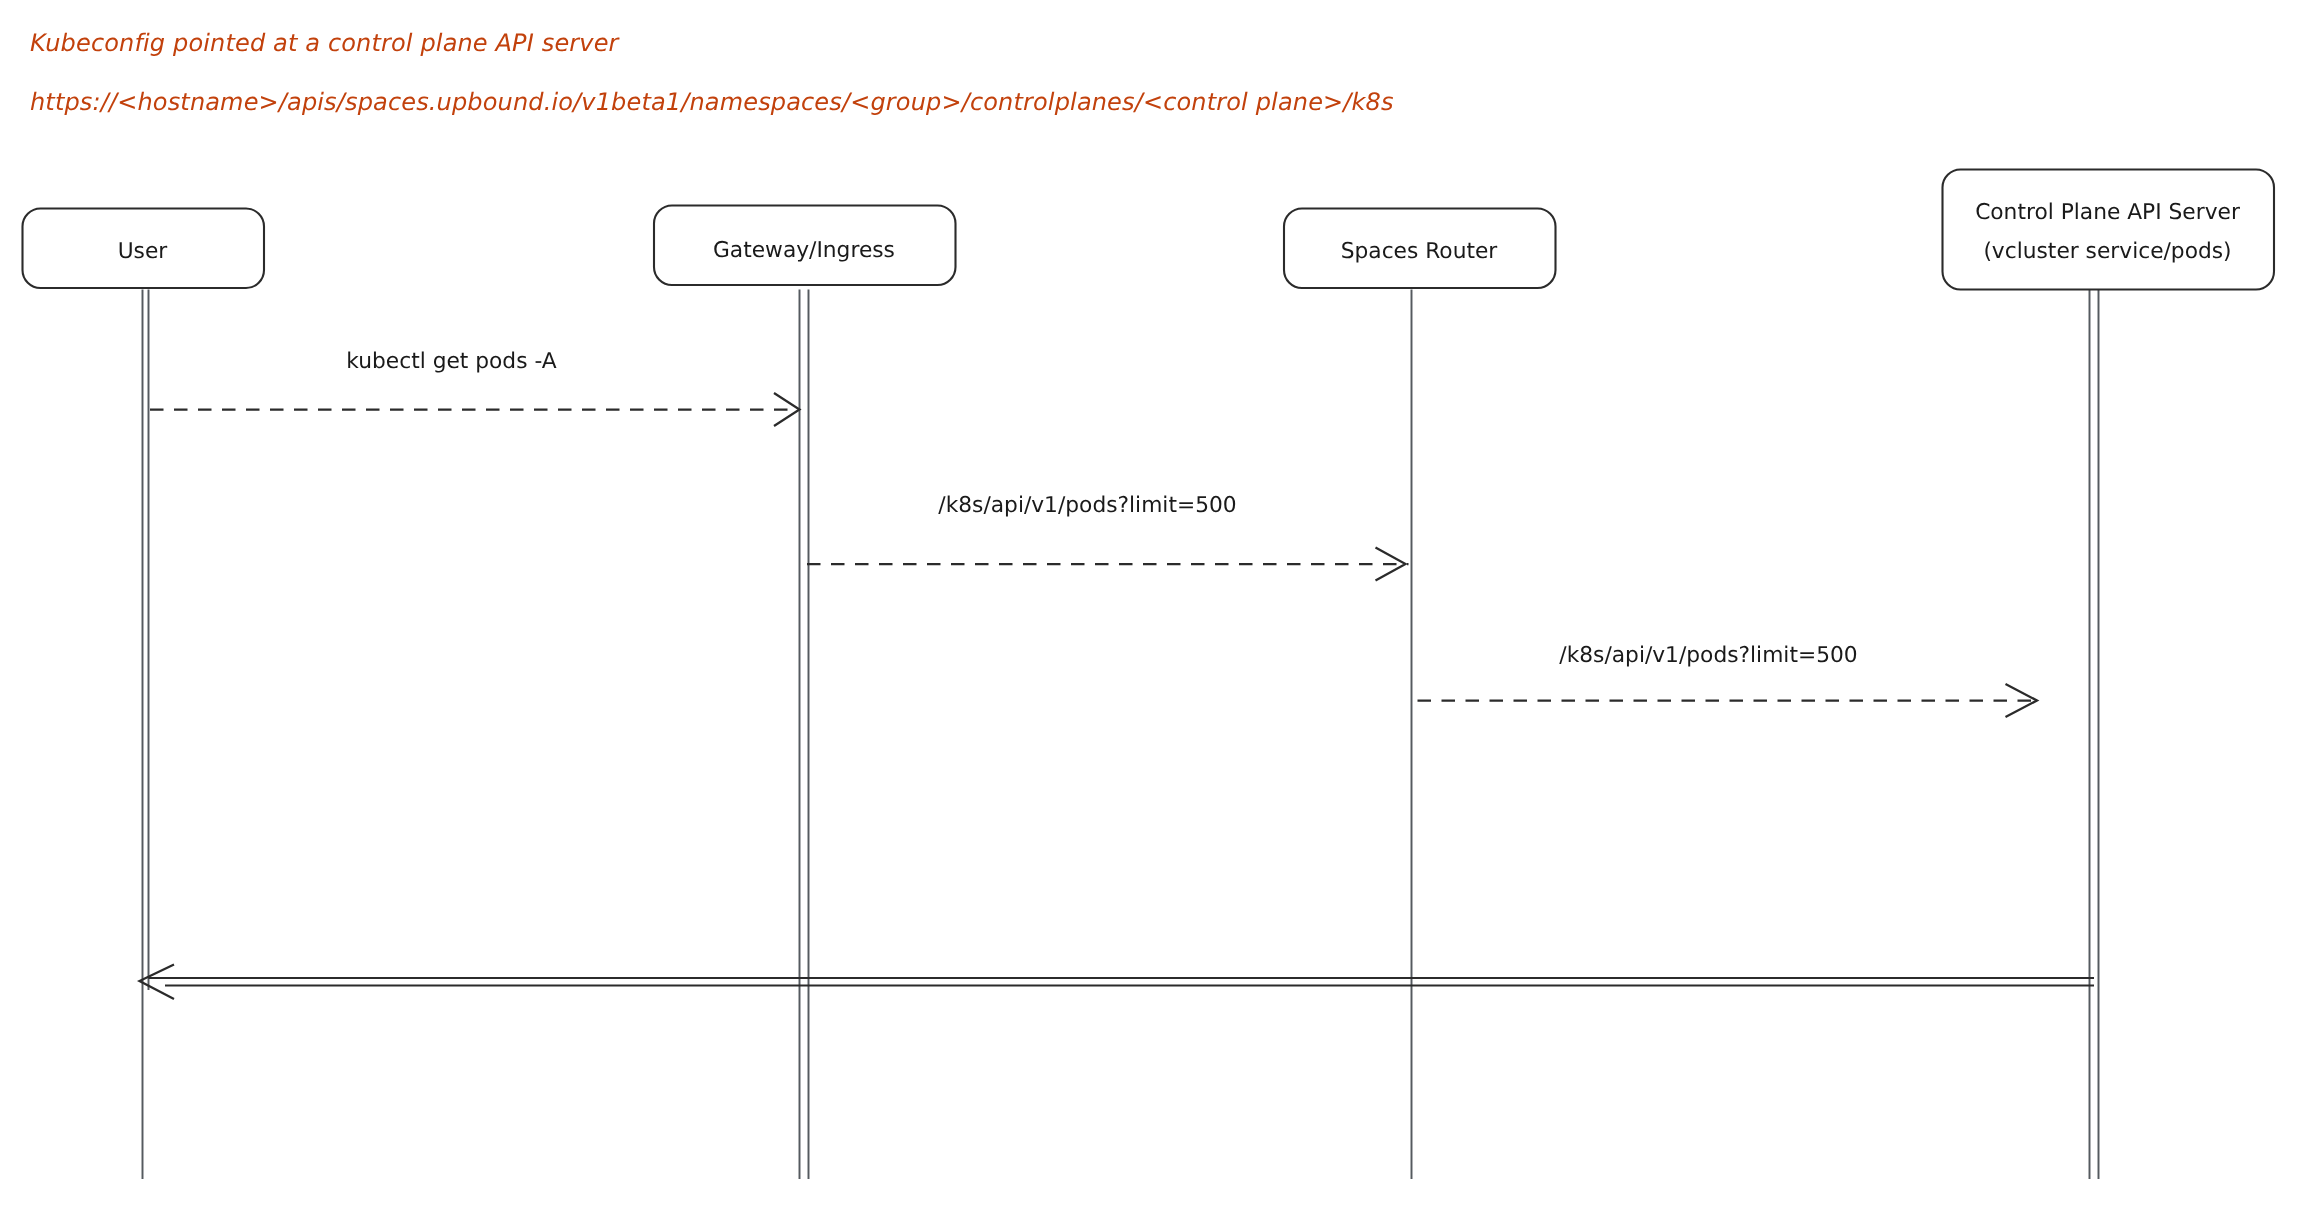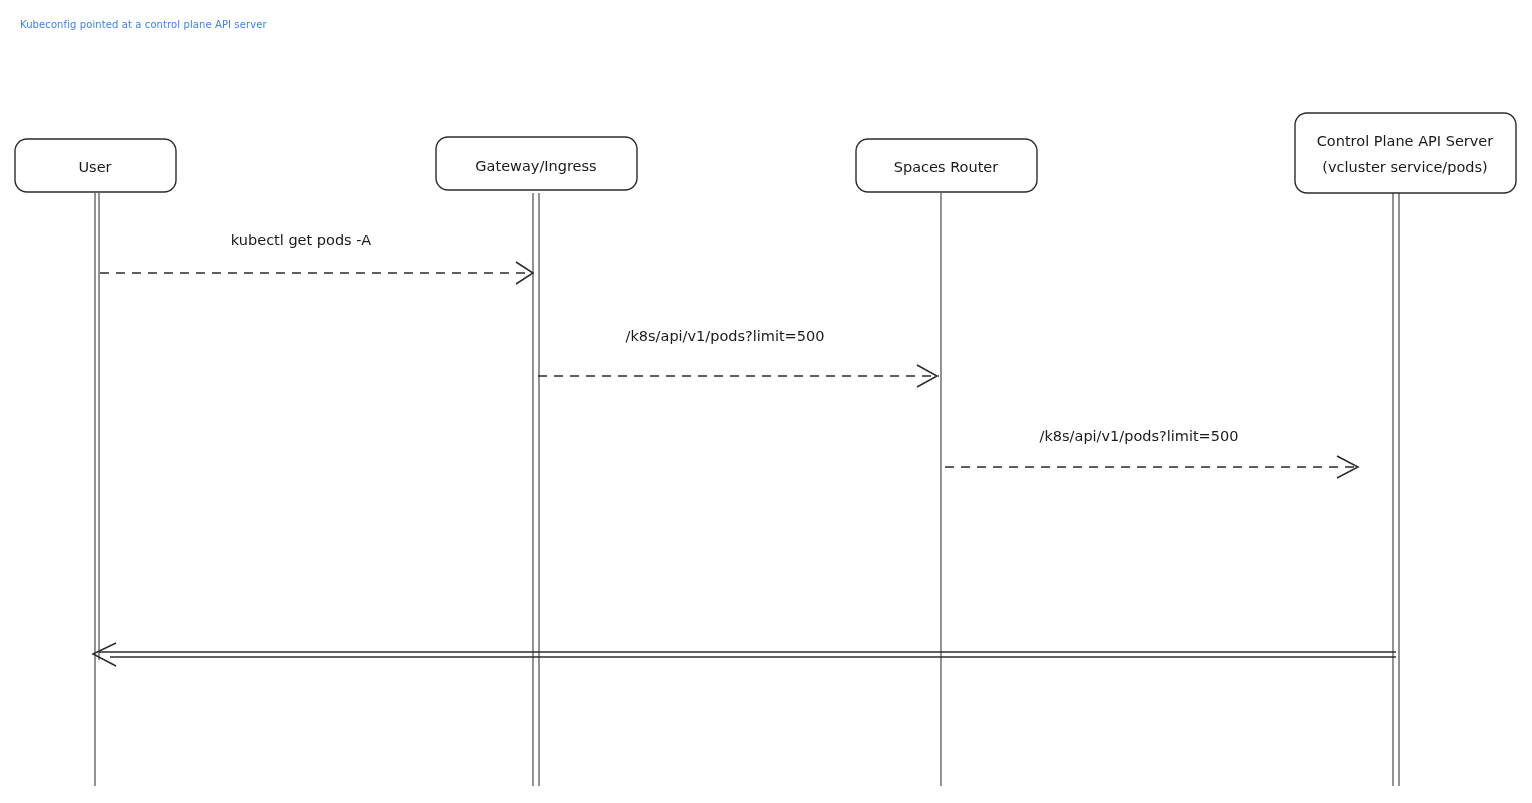--- a/index.html
+++ b/index.html
@@ -14,24 +14,25 @@
     font-family: "DejaVu Sans", sans-serif;
     color: #1a1a1a;
     overflow: hidden;
   }
   .canvas {
     position: absolute;
     inset: 0;
   }
   .header-line {
     position: absolute;
-    font-size: 10px;
-    color: #3b82f6;
+    font-size: 16px;
+    color: #c2410c;
     white-space: nowrap;
     letter-spacing: 0.1px;
+    font-style: italic;
   }
   #header-title { left: 20px; top: 19px; }
   #header-url   { left: 20px; top: 58px; }
 
   svg.diagram {
     position: absolute;
     left: 0;
     top: 0;
     width: 1532px;
     height: 803px;
@@ -76,20 +77,21 @@
     text-anchor: middle;
   }
 </style>
 </head>
 <body>
 
 <div class="canvas">
 
   <div class="header-line" id="header-title">Kubeconfig pointed at a control plane API server</div>
 
+  <div class="header-line" id="header-url">https://&lt;hostname&gt;/apis/spaces.upbound.io/v1beta1/namespaces/&lt;group&gt;/controlplanes/&lt;control plane&gt;/k8s</div>
 
   <svg class="diagram" viewBox="0 0 1532 803">
 
     <g>
       <line class="lifeline-stem" x1="95" y1="193" x2="95" y2="786"></line>
       <line class="lifeline-stem" x1="533" y1="193" x2="533" y2="786"></line>
       <line class="lifeline-stem" x1="539" y1="193" x2="539" y2="786"></line>
       <line class="lifeline-stem" x1="941" y1="193" x2="941" y2="786"></line>
       <line class="lifeline-stem" x1="1393" y1="193" x2="1393" y2="786"></line>
       <line class="lifeline-stem" x1="1399" y1="193" x2="1399" y2="786"></line>

